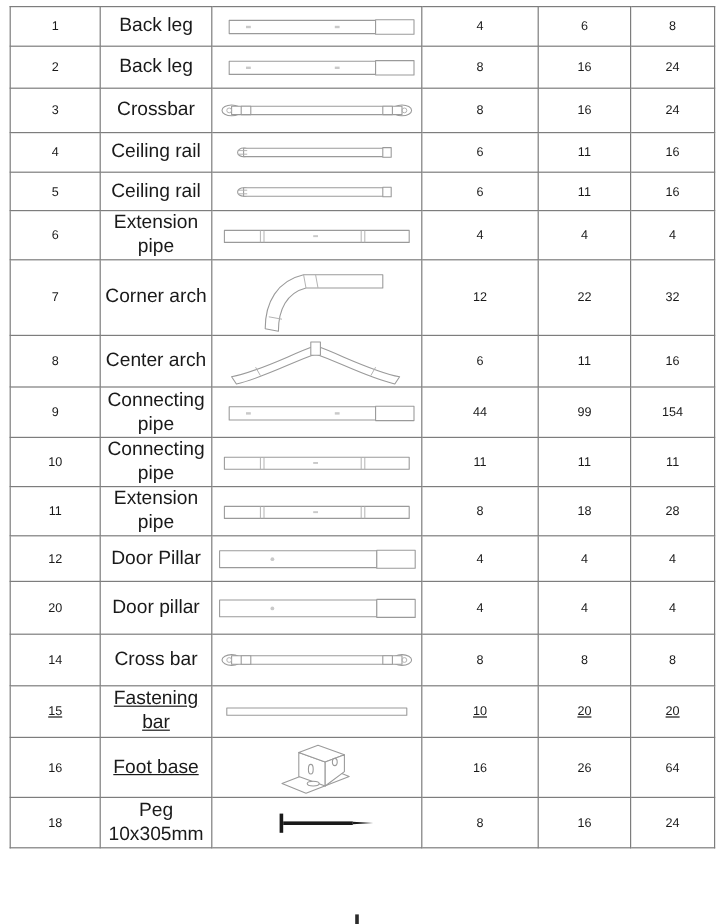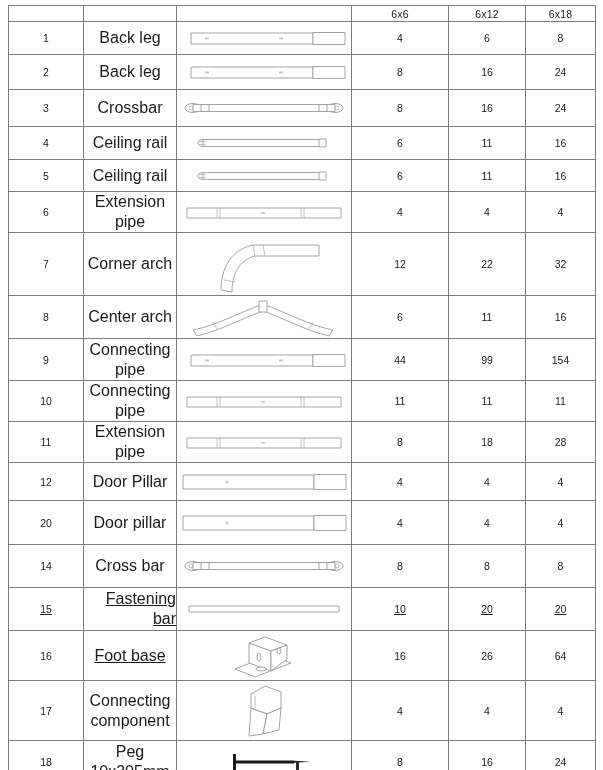--- a/index.html
+++ b/index.html
@@ -106,28 +106,20 @@
   <table class="parts-table">
     <colgroup>
       <col class="c-no">
         <col class="c-name">
         <col class="c-img">
       <col class="c-q1">
         <col class="c-q2">
         <col class="c-q3">
     </colgroup>
     <tbody id="table-body">
-        <tr class="header-row">
-          <td></td>
-          <td></td>
-          <td></td>
-          <td class="size-head">6x6</td>
-          <td class="size-head">6x12</td>
-          <td class="size-head">6x18</td>
-        </tr>
         <tr style="height: 33px;">
           <td class="part-no">1</td>
           <td class="part-name" style="white-space: pre-line;">Back leg</td>
           <td class="part-img">
             <svg width="170" height="22" viewBox="0 0 170 22">
         <rect class="stroke" x="12" y="6" width="122" height="11"></rect>
         <rect class="stroke" x="134" y="5.5" width="32" height="12"></rect>
         <rect class="dot" x="26" y="10.5" width="4" height="2"></rect>
         <rect class="dot" x="100" y="10.5" width="4" height="2"></rect>
       </svg>
@@ -338,21 +330,21 @@
         <circle class="stroke-d" cx="12" cy="10" r="2"></circle>
         <circle class="stroke-d" cx="158" cy="10" r="2"></circle>
       </svg>
           </td>
           <td class="qty">8</td>
           <td class="qty">8</td>
           <td class="qty">8</td>
         </tr>
         <tr style="height: 43px; text-decoration: underline;">
           <td class="part-no">15</td>
-          <td class="part-name" style="white-space: pre-line; text-align: right;">Fastening bar</td>
+          <td class="part-name" style="white-space: pre-line;">Fastening bar</td>
           <td class="part-img">
             <svg width="170" height="14" viewBox="0 0 170 14">
         <rect class="stroke" x="10" y="4" width="150" height="6"></rect>
       </svg>
           </td>
           <td class="qty">10</td>
           <td class="qty">20</td>
           <td class="qty">20</td>
         </tr>
         <tr style="height: 50px;">
@@ -366,36 +358,20 @@
         <path class="stroke" d="M92,18 L108,12 L108,26 L92,38 Z"></path>
         <ellipse class="stroke" cx="82" cy="36" rx="5" ry="2"></ellipse>
         <ellipse class="stroke" cx="80" cy="24" rx="2" ry="4"></ellipse>
         <ellipse class="stroke" cx="100" cy="18" rx="2" ry="3"></ellipse>
       </svg>
           </td>
           <td class="qty">16</td>
           <td class="qty">26</td>
           <td class="qty">64</td>
         </tr>
-        <tr style="height: 60px;">
-          <td class="part-no">17</td>
-          <td class="part-name" style="white-space: pre-line;">Connecting component</td>
-          <td class="part-img">
-            <svg width="170" height="58" viewBox="0 0 170 58">
-        <path class="stroke" d="M72,12 L86,4 L102,10 L102,26 L88,32 L72,26 Z"></path>
-        <path class="stroke" d="M72,26 L88,32 L84,52 L70,54 Z"></path>
-        <path class="stroke" d="M84,52 L88,32 L102,26 L100,48 Z"></path>
-        <line class="stroke-d" x1="76" y1="14" x2="76" y2="26"></line>
-        <line class="stroke-d" x1="72" y1="26" x2="88" y2="32"></line>
-      </svg>
-          </td>
-          <td class="qty">4</td>
-          <td class="qty">4</td>
-          <td class="qty">4</td>
-        </tr>
         <tr style="height: 42px;">
           <td class="part-no">18</td>
           <td class="part-name" style="white-space: pre-line;">Peg
 10x305mm</td>
           <td class="part-img">
             <svg width="170" height="22" viewBox="0 0 170 22">
         <rect class="peg" x="54" y="3" width="3" height="16"></rect>
         <rect class="peg" x="57" y="9.5" width="58" height="3"></rect>
         <path class="peg" d="M115,9.8 L132,10.8 L115,11.8 Z"></path>
       </svg>

